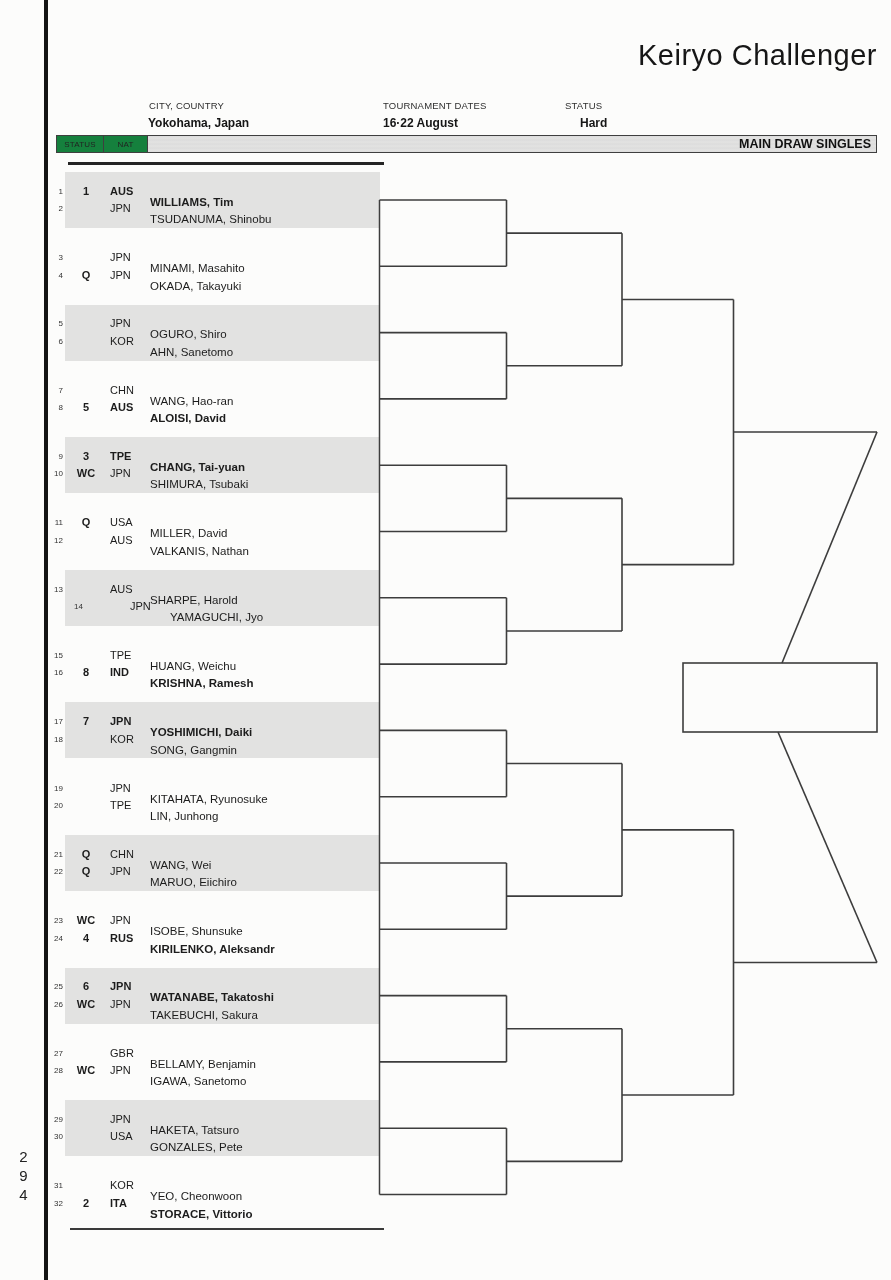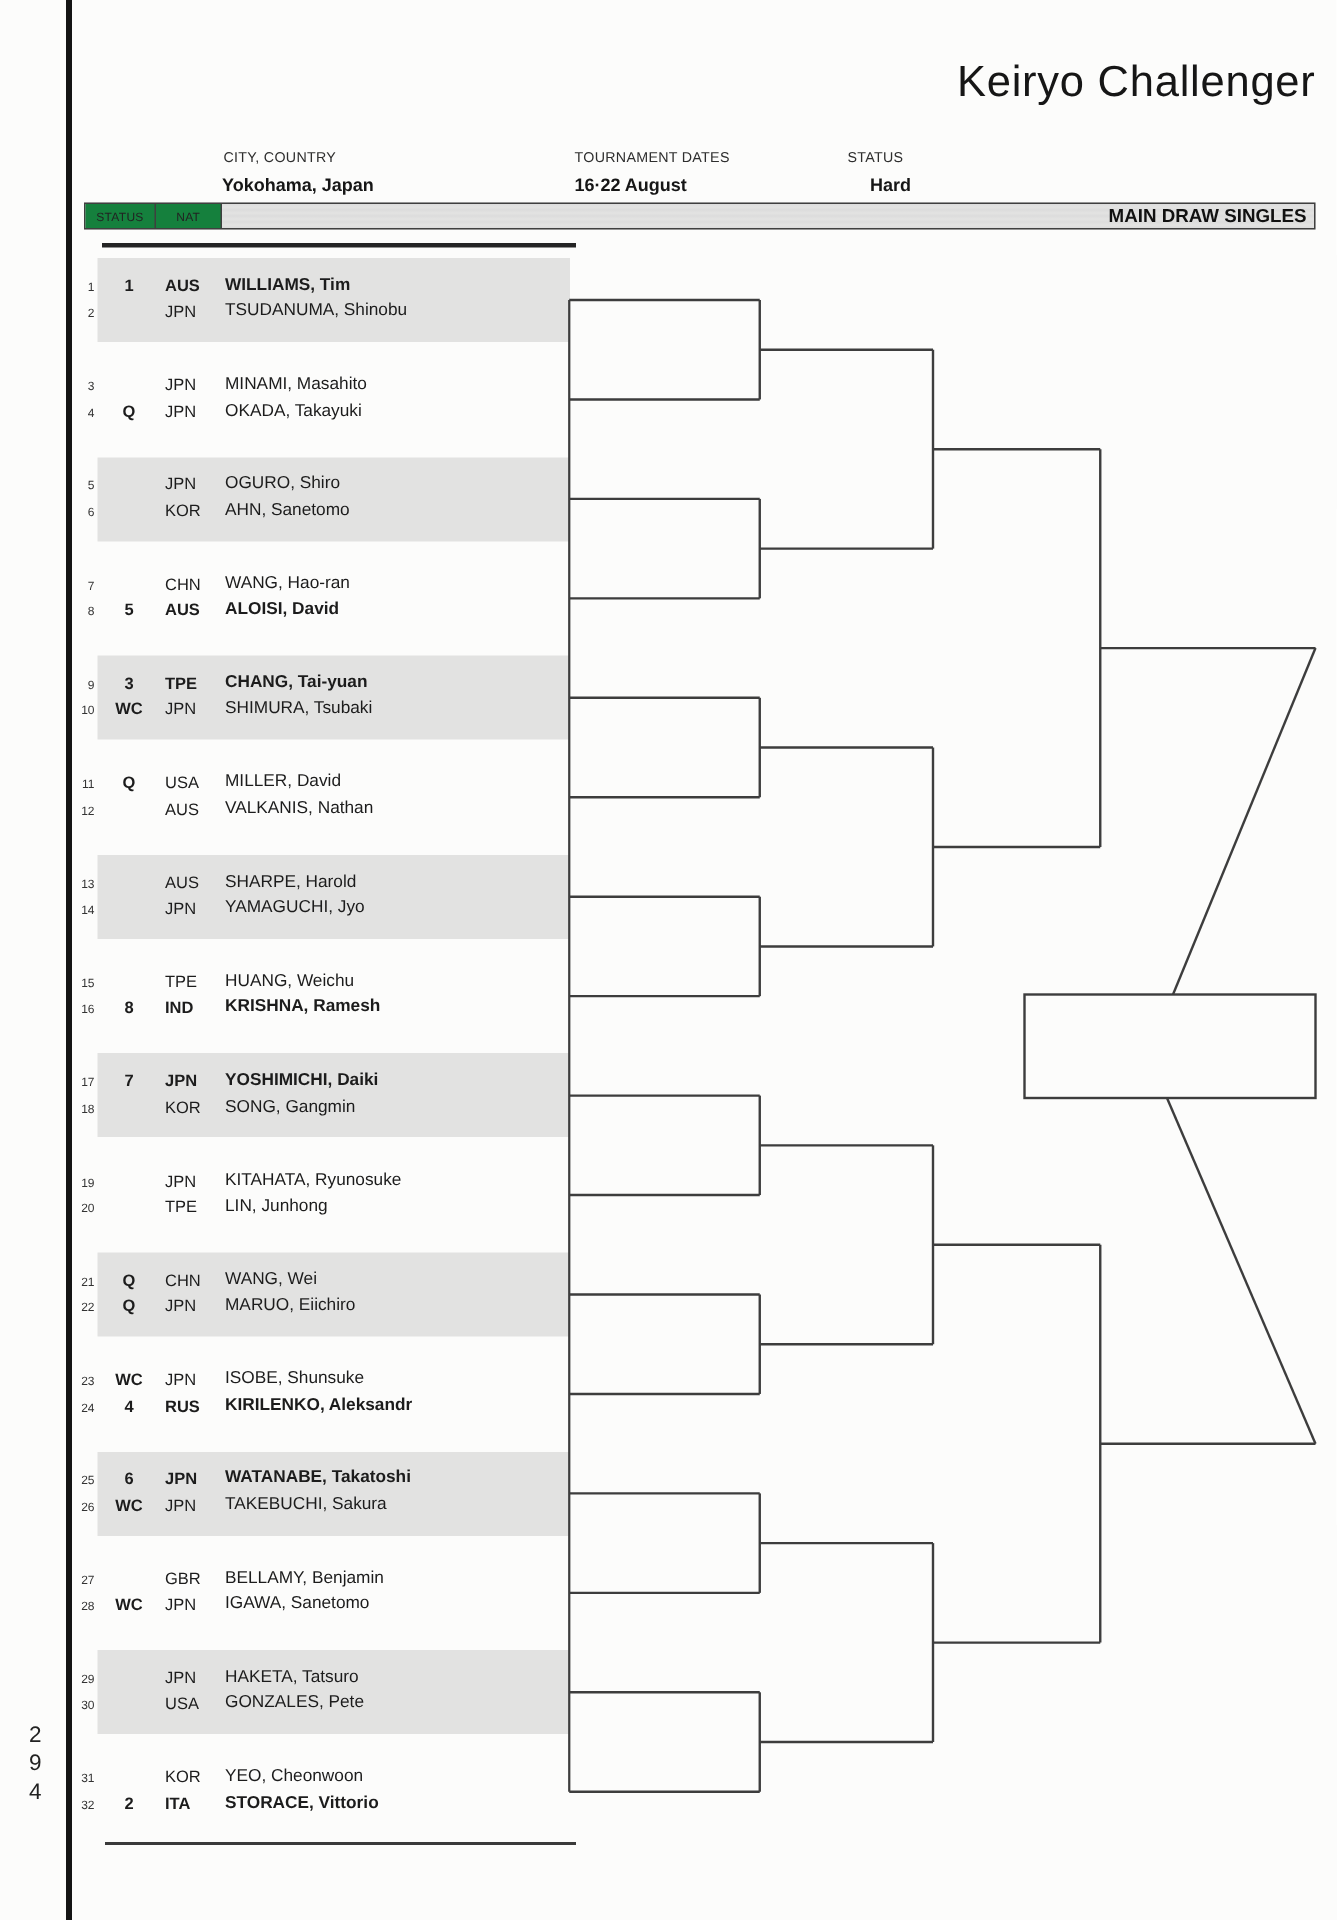--- a/index.html
+++ b/index.html
@@ -38,21 +38,21 @@
     padding-right:5px; font-size:12.5px; font-weight:bold; color:#111;
     background:repeating-linear-gradient(0deg,#dcdcdc,#e3e3e2 2px,#dcdcdc 4px);
   }
   .col-topline { position:absolute; left:68px; top:162px; width:316px; height:3px; background:#242424; }
   .col-bottomline { position:absolute; left:70px; top:1228px; width:314px; height:2px; background:#3a3a3a; }
   .band { position:absolute; left:65px; width:315px; height:56px; background:#e2e2e1; }
   .row { position:absolute; left:0; top:0; height:15px; width:400px; }
   .row .num { position:absolute; left:46px; width:17px; top:3px; text-align:right; font-size:8px; color:#333; }
   .row .st  { position:absolute; left:70px; width:32px; top:1px; text-align:center; font-size:11px; font-weight:bold; }
   .row .nat { position:absolute; left:110px; width:36px; top:1px; font-size:11px; }
-  .row .nm  { position:absolute; left:150px; width:230px; top:0; font-size:11.5px; white-space:nowrap; }
+  .row .nm  { position:absolute; left:150px; width:230px; top:12px; font-size:11.5px; white-space:nowrap; }
   .row.bold .nat, .row.bold .nm { font-weight:bold; }
   svg.bracket { position:absolute; left:0; top:0; pointer-events:none; }
 </style>
 </head>
 <body>
 
 <div class="page">
 
   <div class="left-rule"></div>
   <div class="pagenum">294</div>
@@ -159,21 +159,21 @@
         <span class="st"></span>
         <span class="nat">AUS</span>
         <span class="nm">VALKANIS, Nathan</span>
       </div>
       <div class="row" style="top: 581.6px; padding-left: 19px;">
         <span class="num">13</span>
         <span class="st"></span>
         <span class="nat">AUS</span>
         <span class="nm">SHARPE, Harold</span>
       </div>
-      <div class="row" style="top: 599px;">
+      <div class="row" style="top: 599px; margin-left: 20px;">
         <span class="num">14</span>
         <span class="st"></span>
         <span class="nat">JPN</span>
         <span class="nm">YAMAGUCHI, Jyo</span>
       </div>
       <div class="row" style="top: 647.9px;">
         <span class="num">15</span>
         <span class="st"></span>
         <span class="nat">TPE</span>
         <span class="nm">HUANG, Weichu</span>

